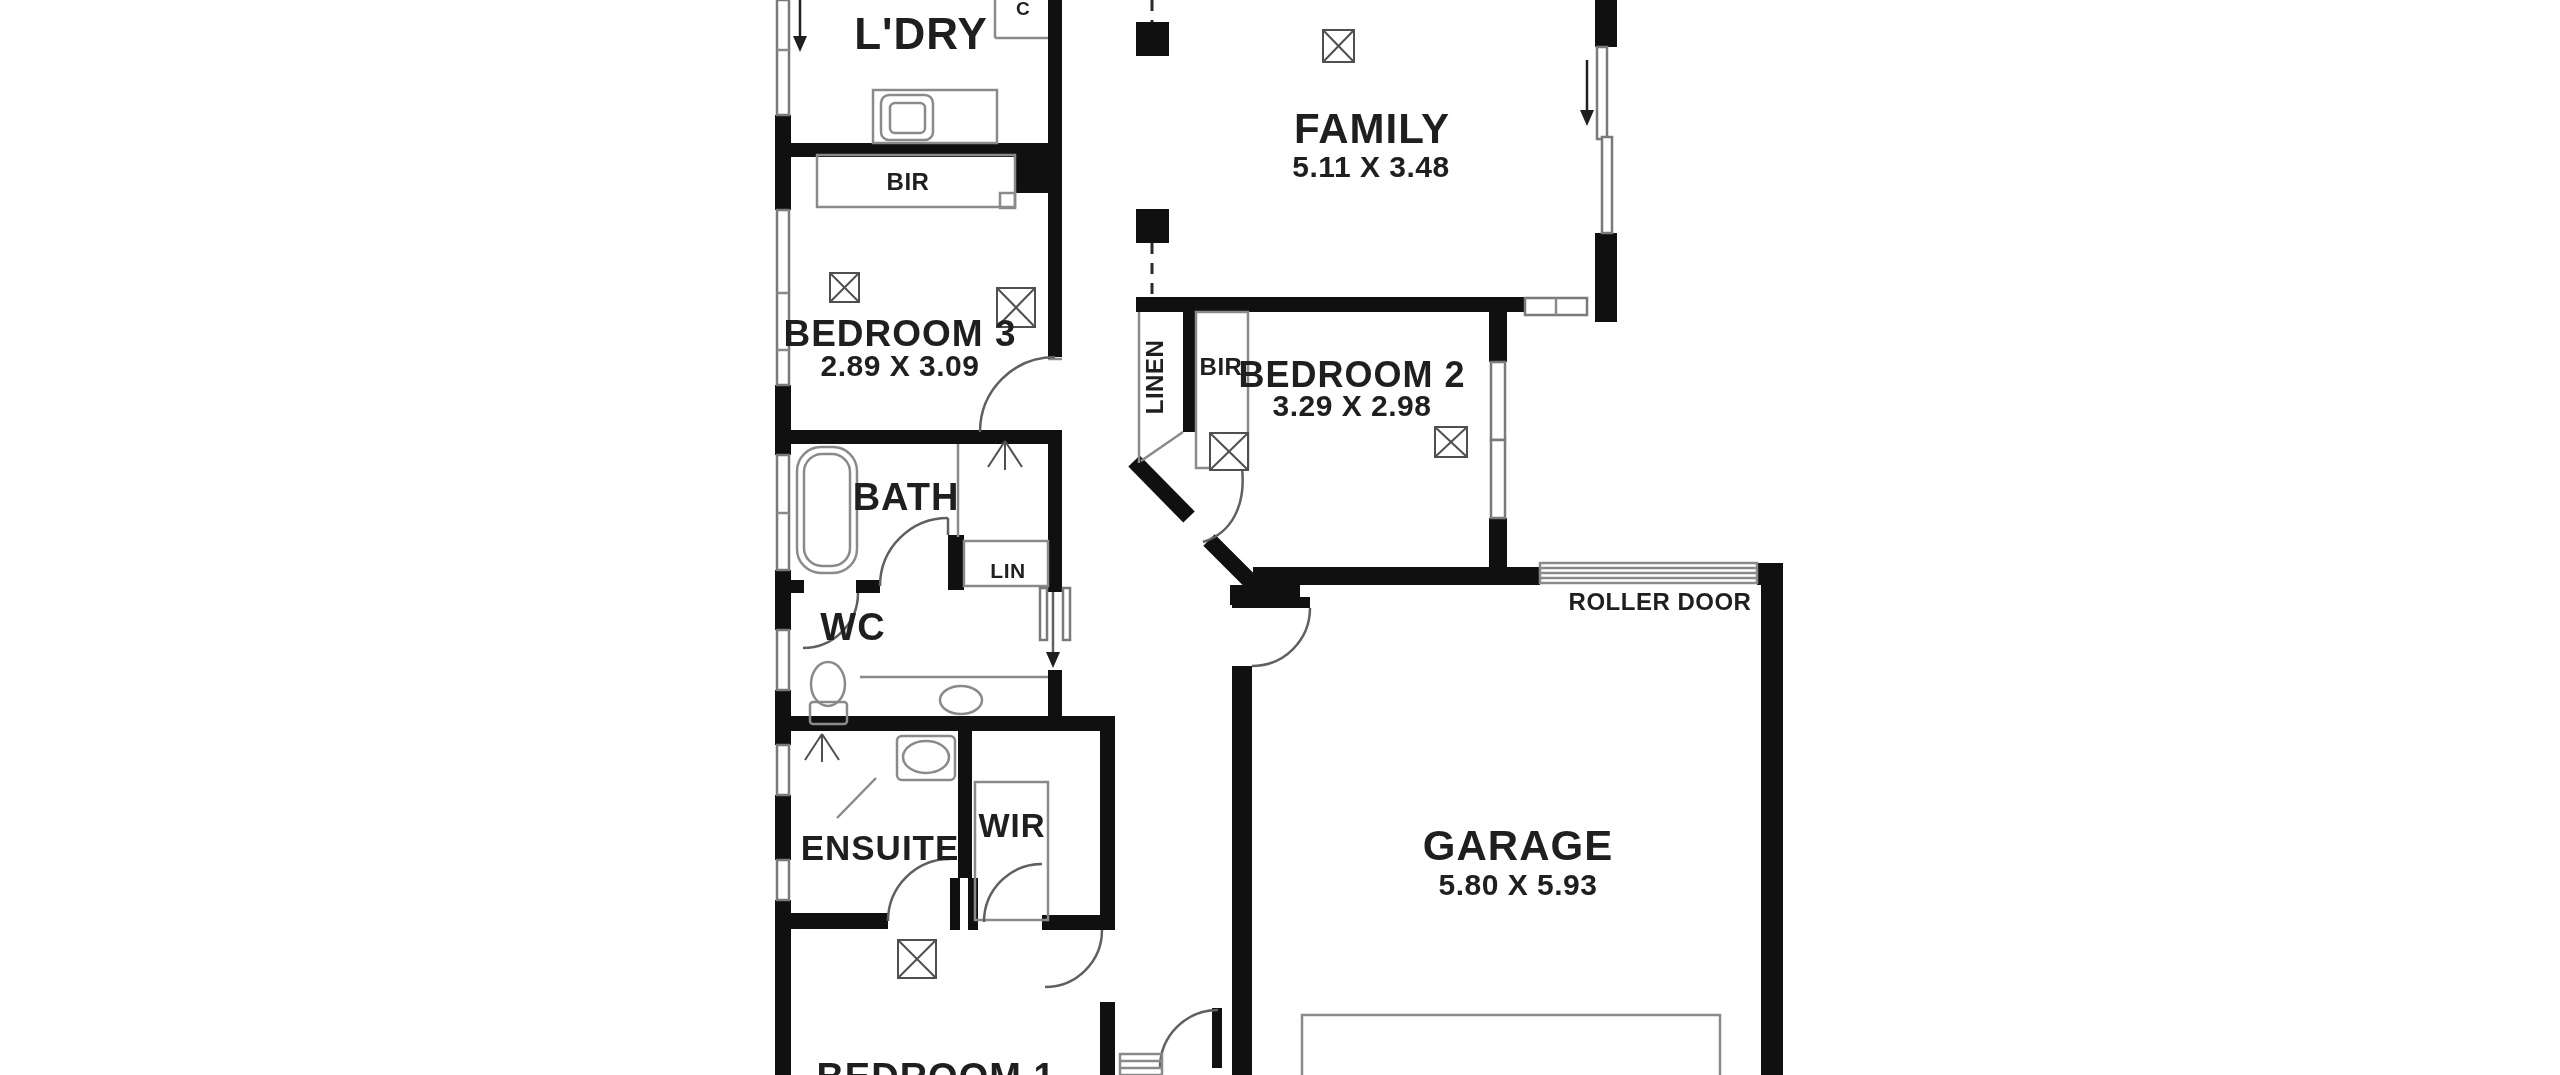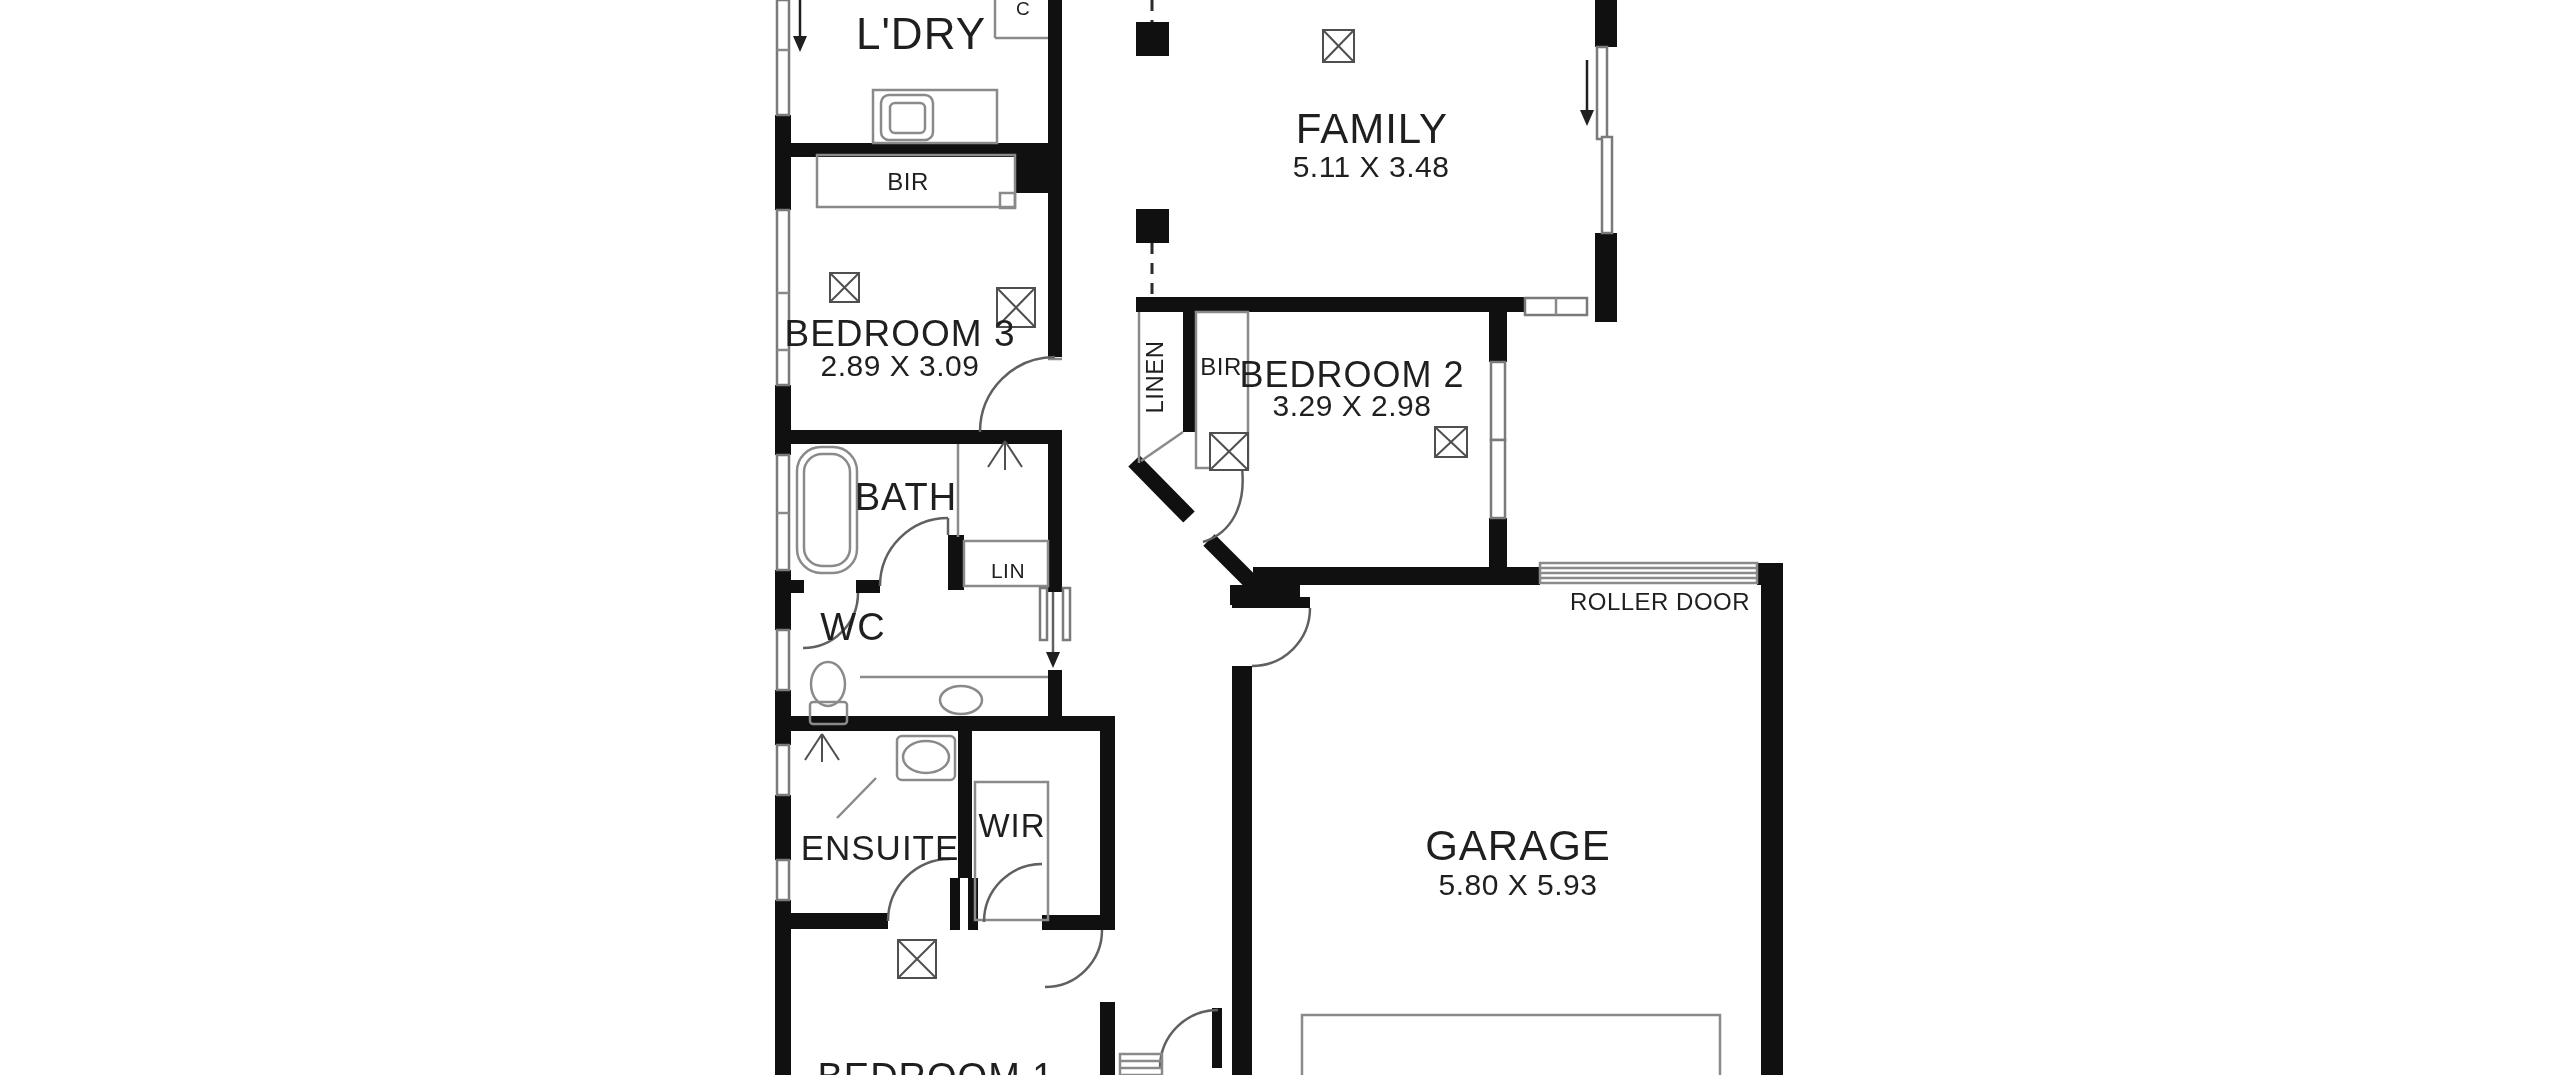--- a/index.html
+++ b/index.html
@@ -1,16 +1,16 @@
 <!DOCTYPE html>
 <html><head>
 <meta charset="utf-8">
 <style>
   html,body{margin:0;padding:0;background:#ffffff;}
-  .stage{position:relative;width:2120px;height:1075px;background:#ffffff;overflow:hidden;}
+  .stage{position:relative;width:2120px;height:1075px;background:#ffffff;overflow:hidden;font-weight:bold;}
   svg{display:block;}
   svg text{
     font-family:"Liberation Sans", sans-serif;
     fill:#1f1f1f;
     letter-spacing:1px;
   }
   .wall{fill:#101010;stroke:none;}
   .thin{fill:none;stroke:#8a8a8a;stroke-width:2.5;}
   .thinfill{fill:#ffffff;stroke:#8a8a8a;stroke-width:2.5;}
   .win{fill:#ffffff;stroke:#7a7a7a;stroke-width:2.5;}

